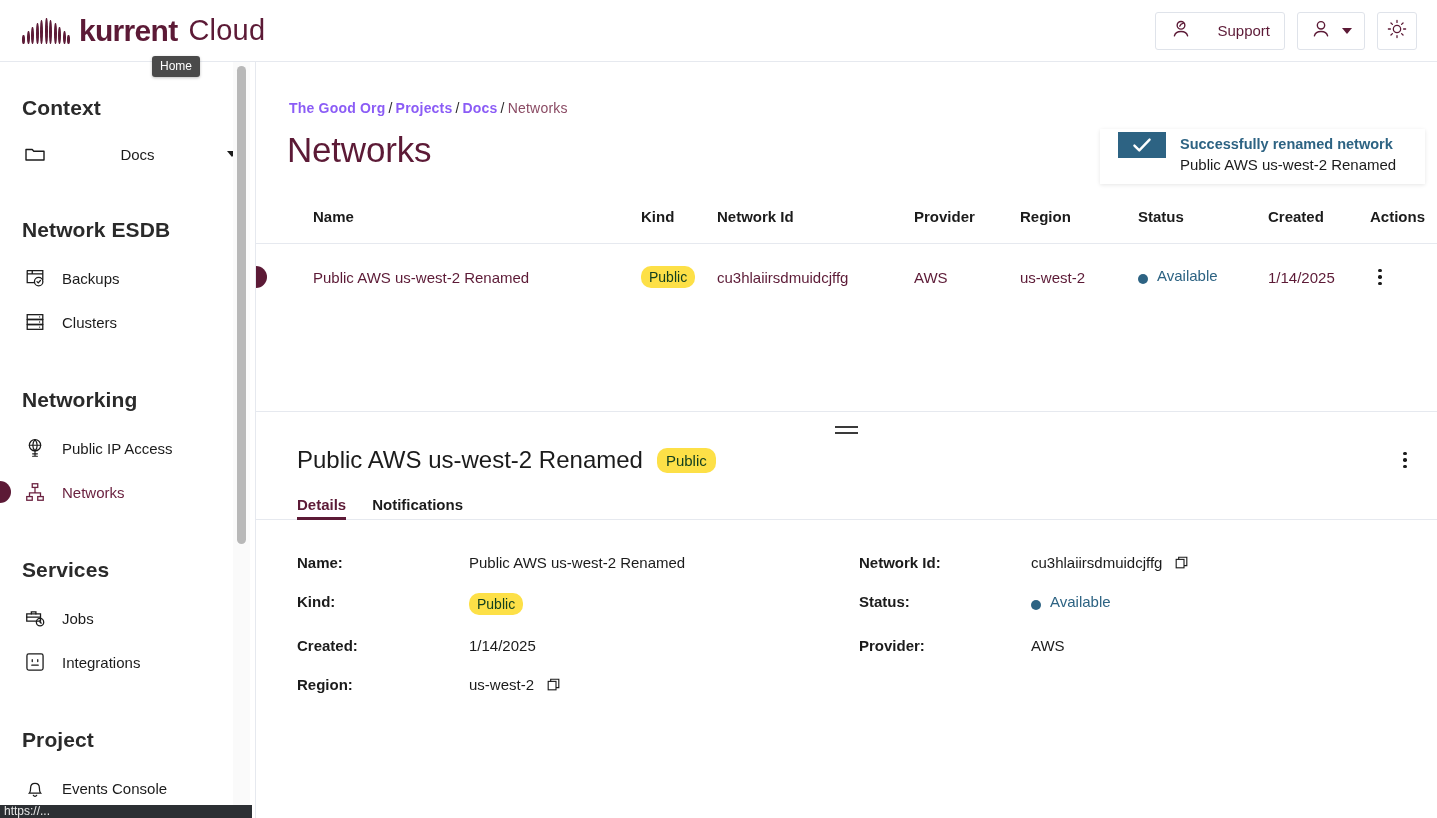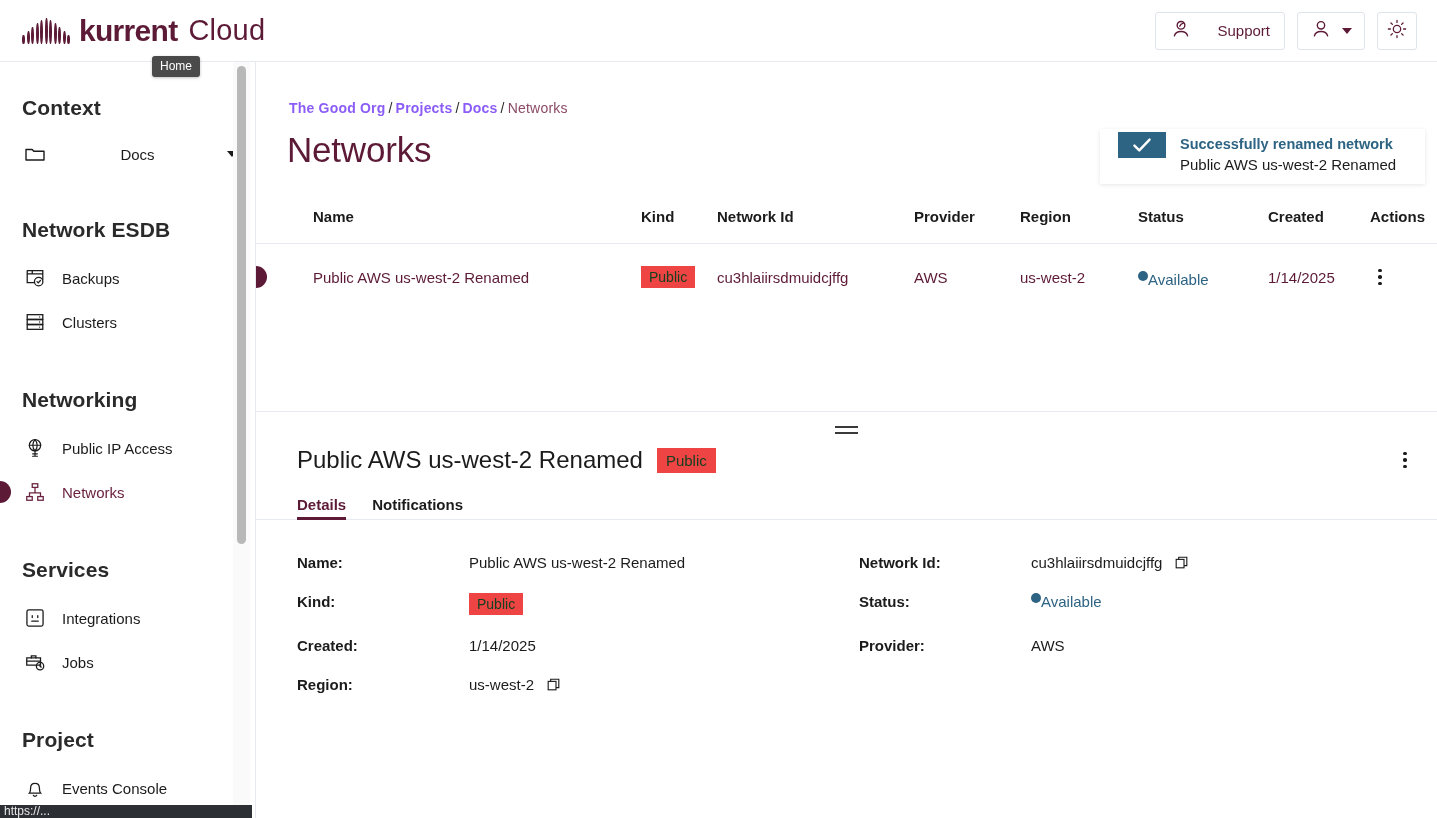--- a/index.html
+++ b/index.html
@@ -134,24 +134,24 @@
   th.col-name { padding-left: 57px; }
   .row-marker {
     position: relative;
   }
   .row-marker::before {
     content: ""; position: absolute; left: -11px; top: 50%; transform: translateY(-50%);
     width: 22px; height: 22px; border-radius: 50%; background: #5c1a36;
   }
   .name-link { color: #5c1a36; text-decoration: none; cursor: pointer; }
   .pill {
-    display: inline-block; background: #ef4444; color: #14401f;
-    font-size: 14px; padding: 3px 8px; border-radius: 0;
-  }
-  .status { display: inline-flex; align-items: flex-start; color: #2d6383; font-size: 15px; }
+    display: inline-block; background: #fde047; color: #14401f;
+    font-size: 14px; padding: 3px 8px; border-radius: 10px;
+  }
+  .status { display: inline-flex; align-items: flex-end; gap: 9px; color: #2d6383; font-size: 15px; }
   .dot { width: 10px; height: 10px; border-radius: 50%; background: #2d6383; display: inline-block; }
   .kebab { display: flex; flex-direction: column; gap: 3px; align-items: center; cursor: pointer; width: 20px; }
   .kebab i { width: 3.5px; height: 3.5px; background: #1b1b1b; border-radius: 50%; display: block; }
 
   
   .divider { position: absolute; left: 0; right: 0; top: 349px; height: 1px; background: #e6e9ef; }
   .grip {
     position: absolute; top: 359px; left: 0; right: 0; height: 18px;
     display: flex; align-items: center; justify-content: center; cursor: row-resize;
   }
@@ -320,38 +320,38 @@
           </svg>
         </span>
         <span>Networks</span>
       </div>
 
       <div class="sb-section spaced">Services</div>
 
       <div class="sb-item">
         <span class="sb-ico">
           <svg width="22" height="22" viewBox="0 0 24 24" fill="none" stroke="#1b1b1b" stroke-width="1.4" stroke-linecap="round">
-            <rect x="3.2" y="3.2" width="17.6" height="17.6" rx="2"></rect>
-            <path d="M9 9.5v2M15 9.5v2M8.5 15.5h7"></path>
-          </svg>
-        </span>
-        <span>Integrations</span>
-      </div>
-
-      <div class="sb-item">
-        <span class="sb-ico">
-          <svg width="22" height="22" viewBox="0 0 24 24" fill="none" stroke="#1b1b1b" stroke-width="1.4" stroke-linecap="round">
             <path d="M3 7.5h15v8H3z"></path>
               <path d="M8 7.5V5.2h5V7.5"></path>
               <path d="M3 11h15"></path>
             <circle cx="17.5" cy="16.5" r="4"></circle>
               <path d="M17.5 14.6v2l1.3 1"></path>
           </svg>
         </span>
         <span>Jobs</span>
+      </div>
+
+      <div class="sb-item">
+        <span class="sb-ico">
+          <svg width="22" height="22" viewBox="0 0 24 24" fill="none" stroke="#1b1b1b" stroke-width="1.4" stroke-linecap="round">
+            <rect x="3.2" y="3.2" width="17.6" height="17.6" rx="2"></rect>
+            <path d="M9 9.5v2M15 9.5v2M8.5 15.5h7"></path>
+          </svg>
+        </span>
+        <span>Integrations</span>
       </div>
 
       <div class="sb-section spaced">Project</div>
 
       <div class="sb-item">
         <span class="sb-ico">
           <svg width="22" height="22" viewBox="0 0 24 24" fill="none" stroke="#1b1b1b" stroke-width="1.4" stroke-linecap="round">
             <path d="M6 17.5c1.2-1.2 1.2-3 1.2-5.5 0-3 2-5 4.8-5s4.8 2 4.8 5c0 2.5 0 4.3 1.2 5.5z"></path>
             <path d="M10.2 20a2 2 0 0 0 3.6 0"></path>
           </svg>

